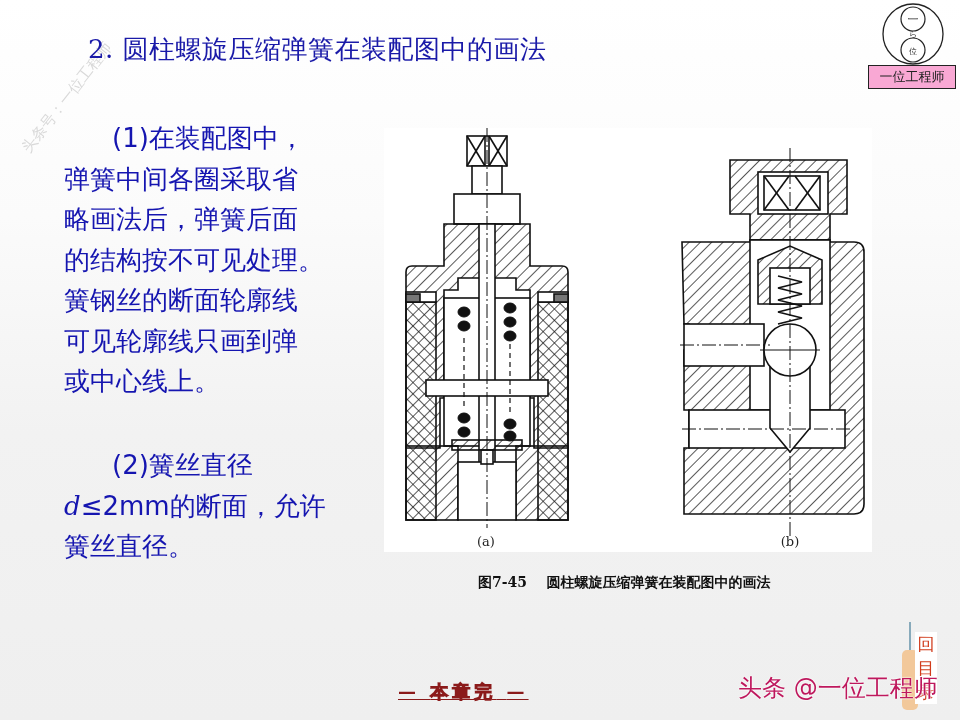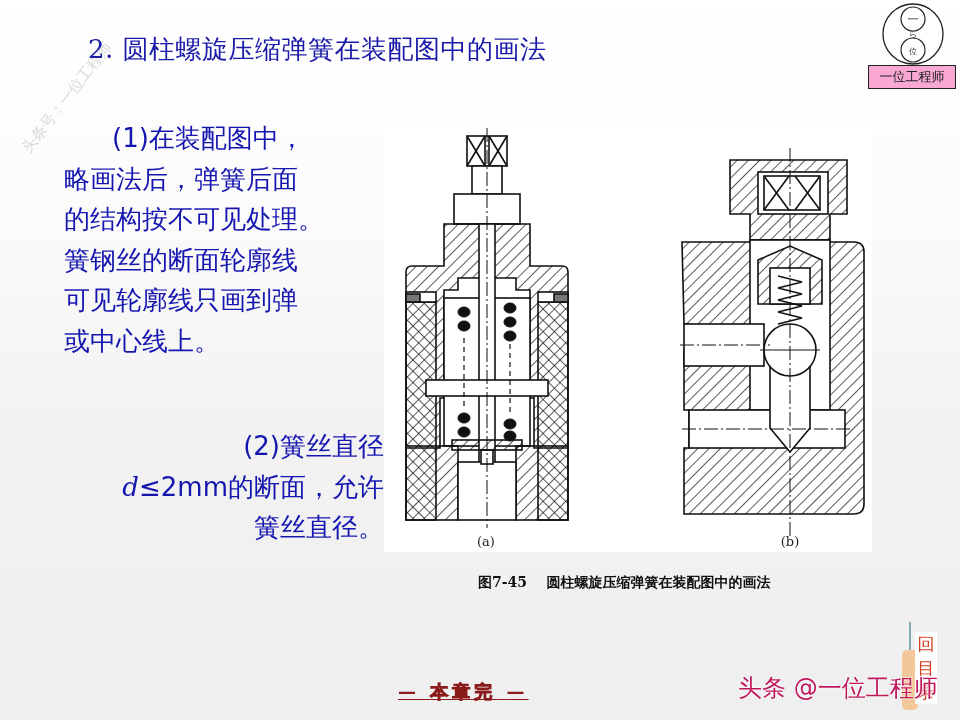--- a/index.html
+++ b/index.html
@@ -29,21 +29,21 @@
     font-size: 13px; text-align: center; line-height: 22px; color: #222;
     font-family: "DejaVu Sans", sans-serif;
   }
   .para {
     position: absolute; left: 52px; width: 320px;
     font-size: 26px; line-height: 40.5px; color: #1515b0;
     font-family: "DejaVu Sans", sans-serif;
     margin-left: 12px;
   }
   .p1 { top: 118px; }
-  .p2 { top: 426px; text-align: right; }
+  .p2 { top: 445px; }
   .indent { padding-left: 48px; }
   .italic-d { font-style: italic; font-family: "DejaVu Serif", serif; }
   .figure-box {
     position: absolute; left: 384px; top: 128px; width: 488px; height: 424px;
     background: #ffffff;
   }
   .figure-box svg { position: absolute; left: 0; top: 0; }
   .caption {
     position: absolute; left: 434px; top: 574px;
     font-size: 14px; color: #111; font-weight: bold; white-space: pre;
@@ -87,20 +87,21 @@
     <circle cx="47" cy="48" r="12" fill="#fff" stroke="#222" stroke-width="1.2"></circle>
     <text x="47" y="21" font-size="11" text-anchor="middle" fill="#222" font-family="DejaVu Sans, sans-serif">一</text>
     <text x="47" y="35" font-size="8" text-anchor="middle" fill="#222" font-family="DejaVu Sans, sans-serif">ら</text>
     <text x="47" y="52" font-size="8" text-anchor="middle" fill="#222" font-family="DejaVu Sans, sans-serif">位</text>
   </svg>
 </div>
 <div class="logo-label">一位工程师</div>
 
 <div class="para p1">
   <div class="indent">(1)在装配图中，</div>
+  <div>弹簧中间各圈采取省</div>
   <div>略画法后，弹簧后面</div>
   <div style="white-space:nowrap">的结构按不可见处理。</div>
   <div>簧钢丝的断面轮廓线</div>
   <div>可见轮廓线只画到弹</div>
   <div>或中心线上。</div>
 </div>
 
 <div class="para p2">
   <div class="indent">(2)簧丝直径</div>
   <div style="white-space:nowrap"><span class="italic-d">d</span><span>≤2mm的断面，允许</span></div>

